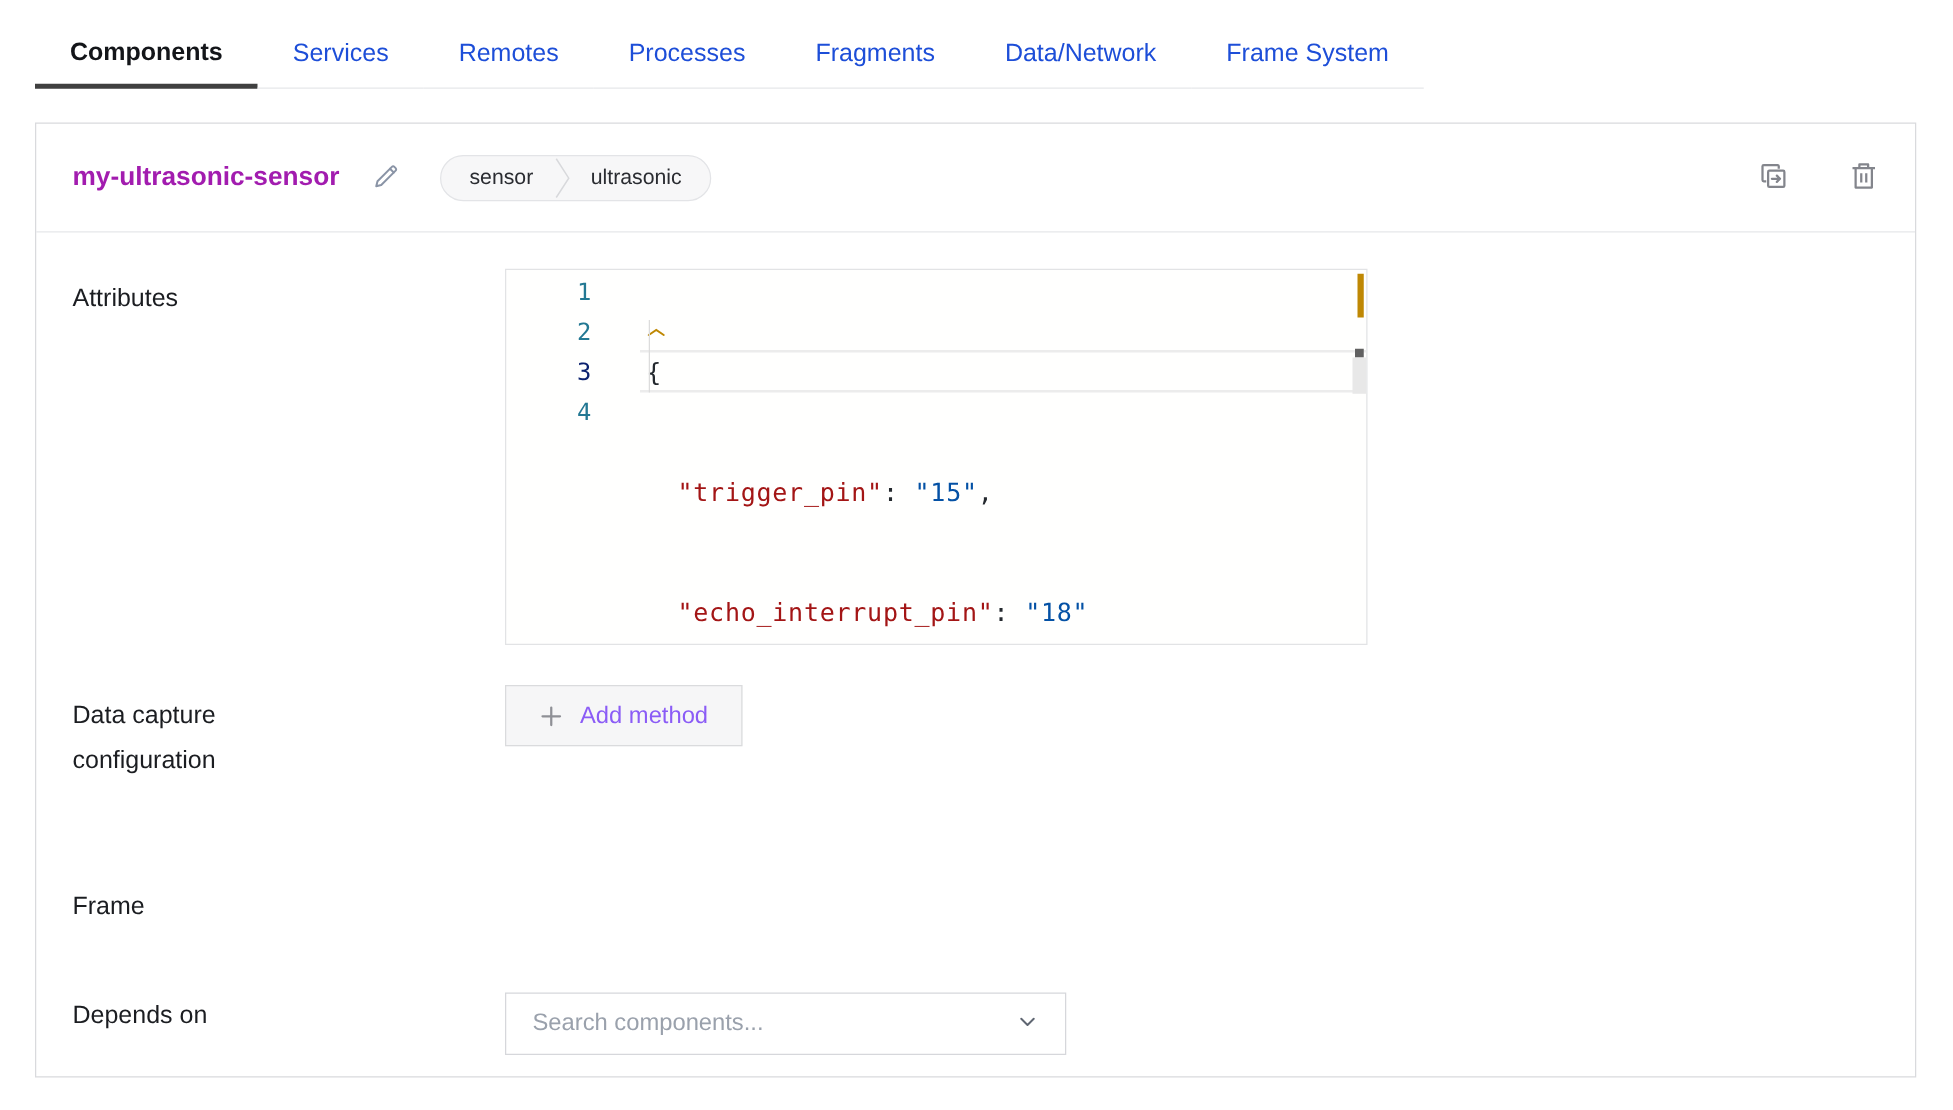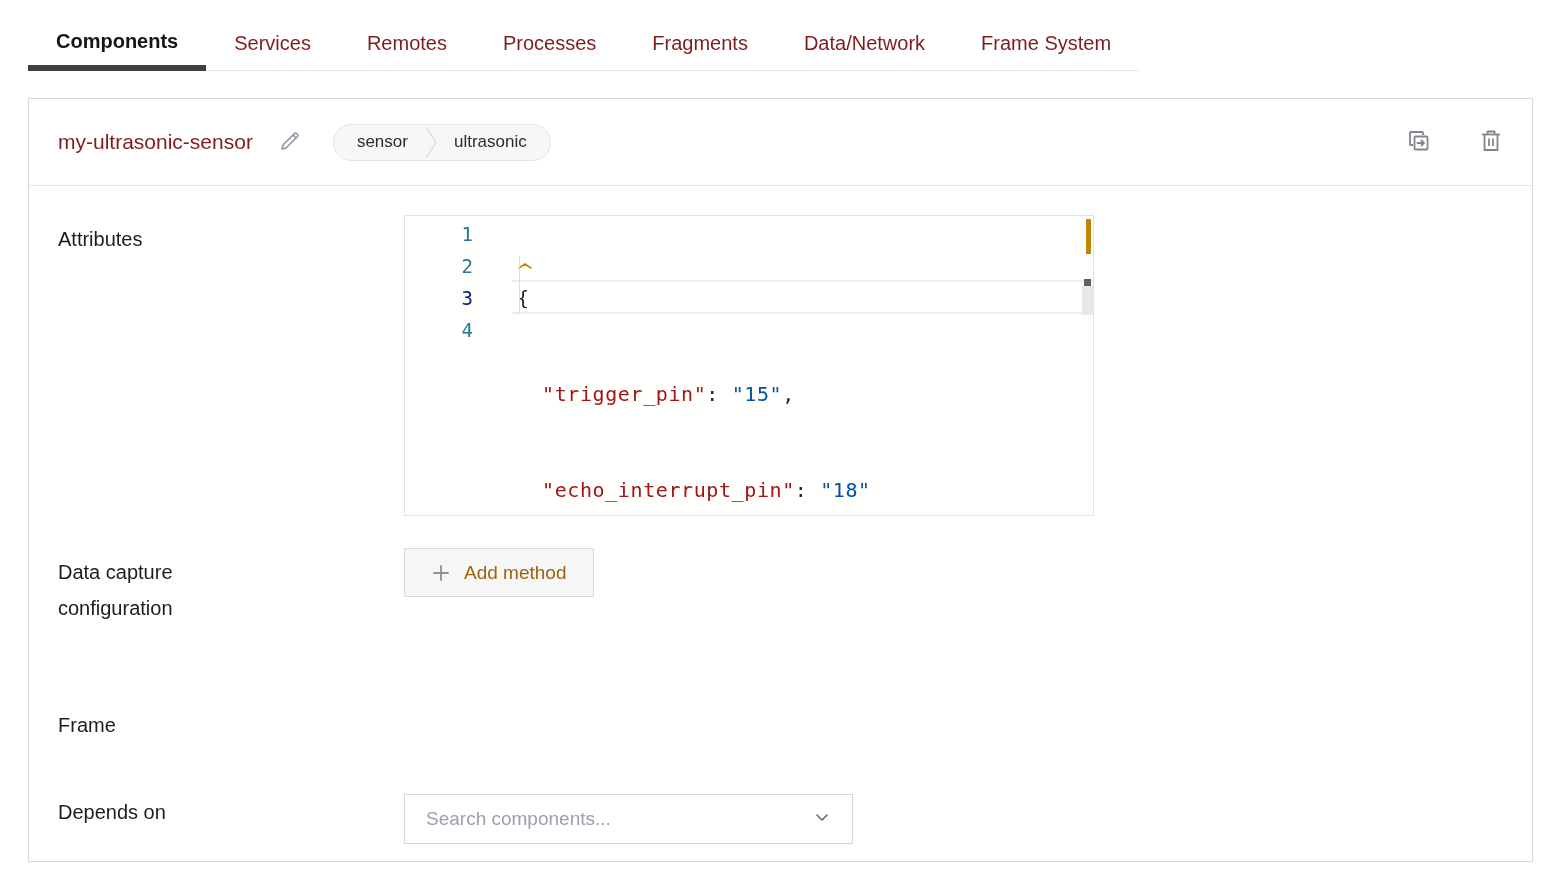--- a/index.html
+++ b/index.html
@@ -3,30 +3,30 @@
 <meta charset="utf-8">
 <style>
   * { margin:0; padding:0; box-sizing:border-box; }
   html,body { width:1562px; height:888px; background:#ffffff;
               font-family:"Liberation Sans", sans-serif; color:#16181d; }
 
   
   .tabbar { display:flex; align-items:flex-end; margin-top:17px; height:54px;
             padding-left:28px; }
   .tab { height:54px; display:flex; align-items:center; padding:0 28px;
-         font-size:20px; color:#7f1d1d; border-bottom:1px solid #e6e7ea;
+         font-size:20px; color:#1d4ed8; border-bottom:1px solid #e6e7ea;
          cursor:pointer; white-space:nowrap; }
-  .tab.active { color:#131519; font-weight:700; border-bottom:6px solid #404040; }
+  .tab.active { color:#131519; font-weight:700; border-bottom:4px solid #404040; }
 
   
   .card { position:absolute; left:28px; top:98px; width:1505px; height:764px;
           border:1px solid #d9dadd; background:#ffffff; }
   .card-header { height:87px; display:flex; align-items:center; padding:0 29px;
                  border-bottom:1px solid #e6e7ea; }
-  .comp-title { font-size:21px; font-weight:400; color:#7f1d1d; }
+  .comp-title { font-size:21px; font-weight:700; color:#a21caf; }
   .icon-btn { background:none; border:none; cursor:pointer; display:inline-flex;
               align-items:center; justify-content:center; padding:0; }
   .edit-btn { margin-left:25px; }
   .badge { margin-left:31px; display:flex; align-items:center; height:37px;
            border:1px solid #e3e4e7; background:#f7f7f8; border-radius:19px;
            font-size:17px; color:#2a2c31;text-align:right; }
   .badge .seg-a { padding:0 16px 0 23px; }
   .badge .seg-b { padding:0 23px 0 16px; }
   .badge svg { display:block; }
   .header-actions { margin-left:auto; display:flex; align-items:center; gap:47px; }
@@ -66,21 +66,21 @@
   .ruler-warning { position:absolute; right:2px; top:3px; width:5px; height:35px;
                    background:#bf8803; }
   .ruler-cursor { position:absolute; right:2px; top:63px; width:7px; height:7px;
                   background:#616161; }
   .scroll-thumb { position:absolute; right:0; top:70px; width:11px; height:29px;
                   background:#e8e8e8; }
 
   
   .btn { display:inline-flex; align-items:center; gap:14px; height:49px;
          padding:0 27px; background:#f6f6f7; border:1px solid #dadbdd;
-         font-size:19px; color:#a16207; font-family:inherit; cursor:pointer; }
+         font-size:19px; color:#8b5cf6; font-family:inherit; cursor:pointer; }
   .btn svg { display:block; }
   .select { width:449px; height:50px; border:1px solid #d6d7db; background:#fff;
             display:flex; align-items:center; padding:4px 21px; cursor:pointer; }
   .select .ph { color:#9aa1ac; font-size:19px; flex:1; }
 </style>
 </head>
 <body>
 
 <nav class="tabbar">
   <div class="tab active">

